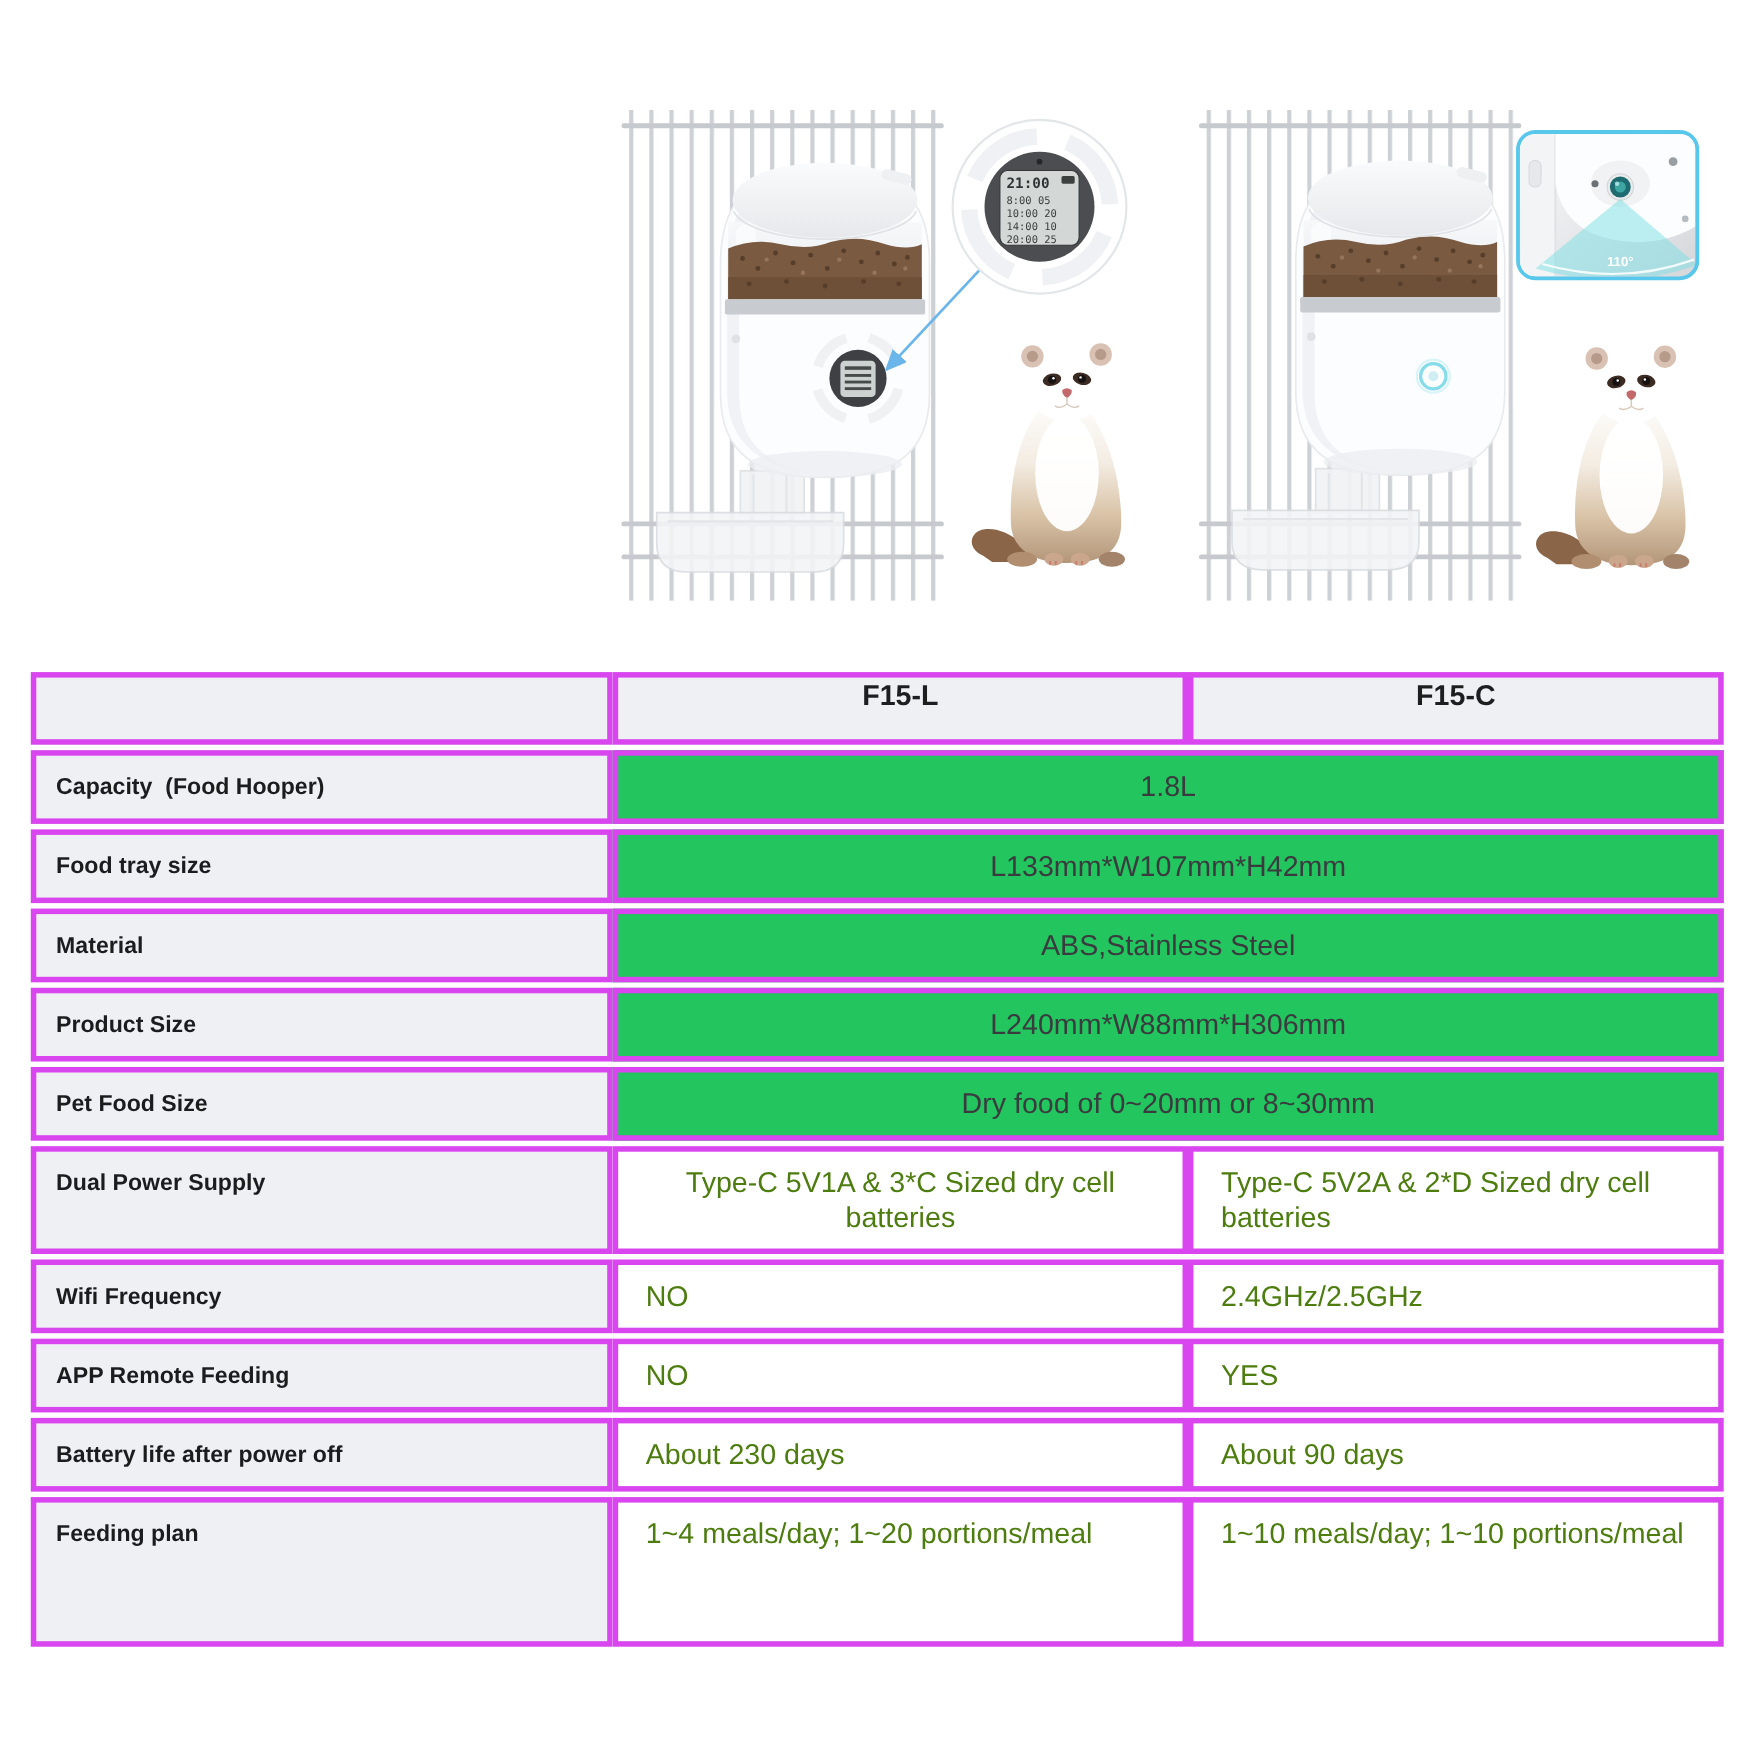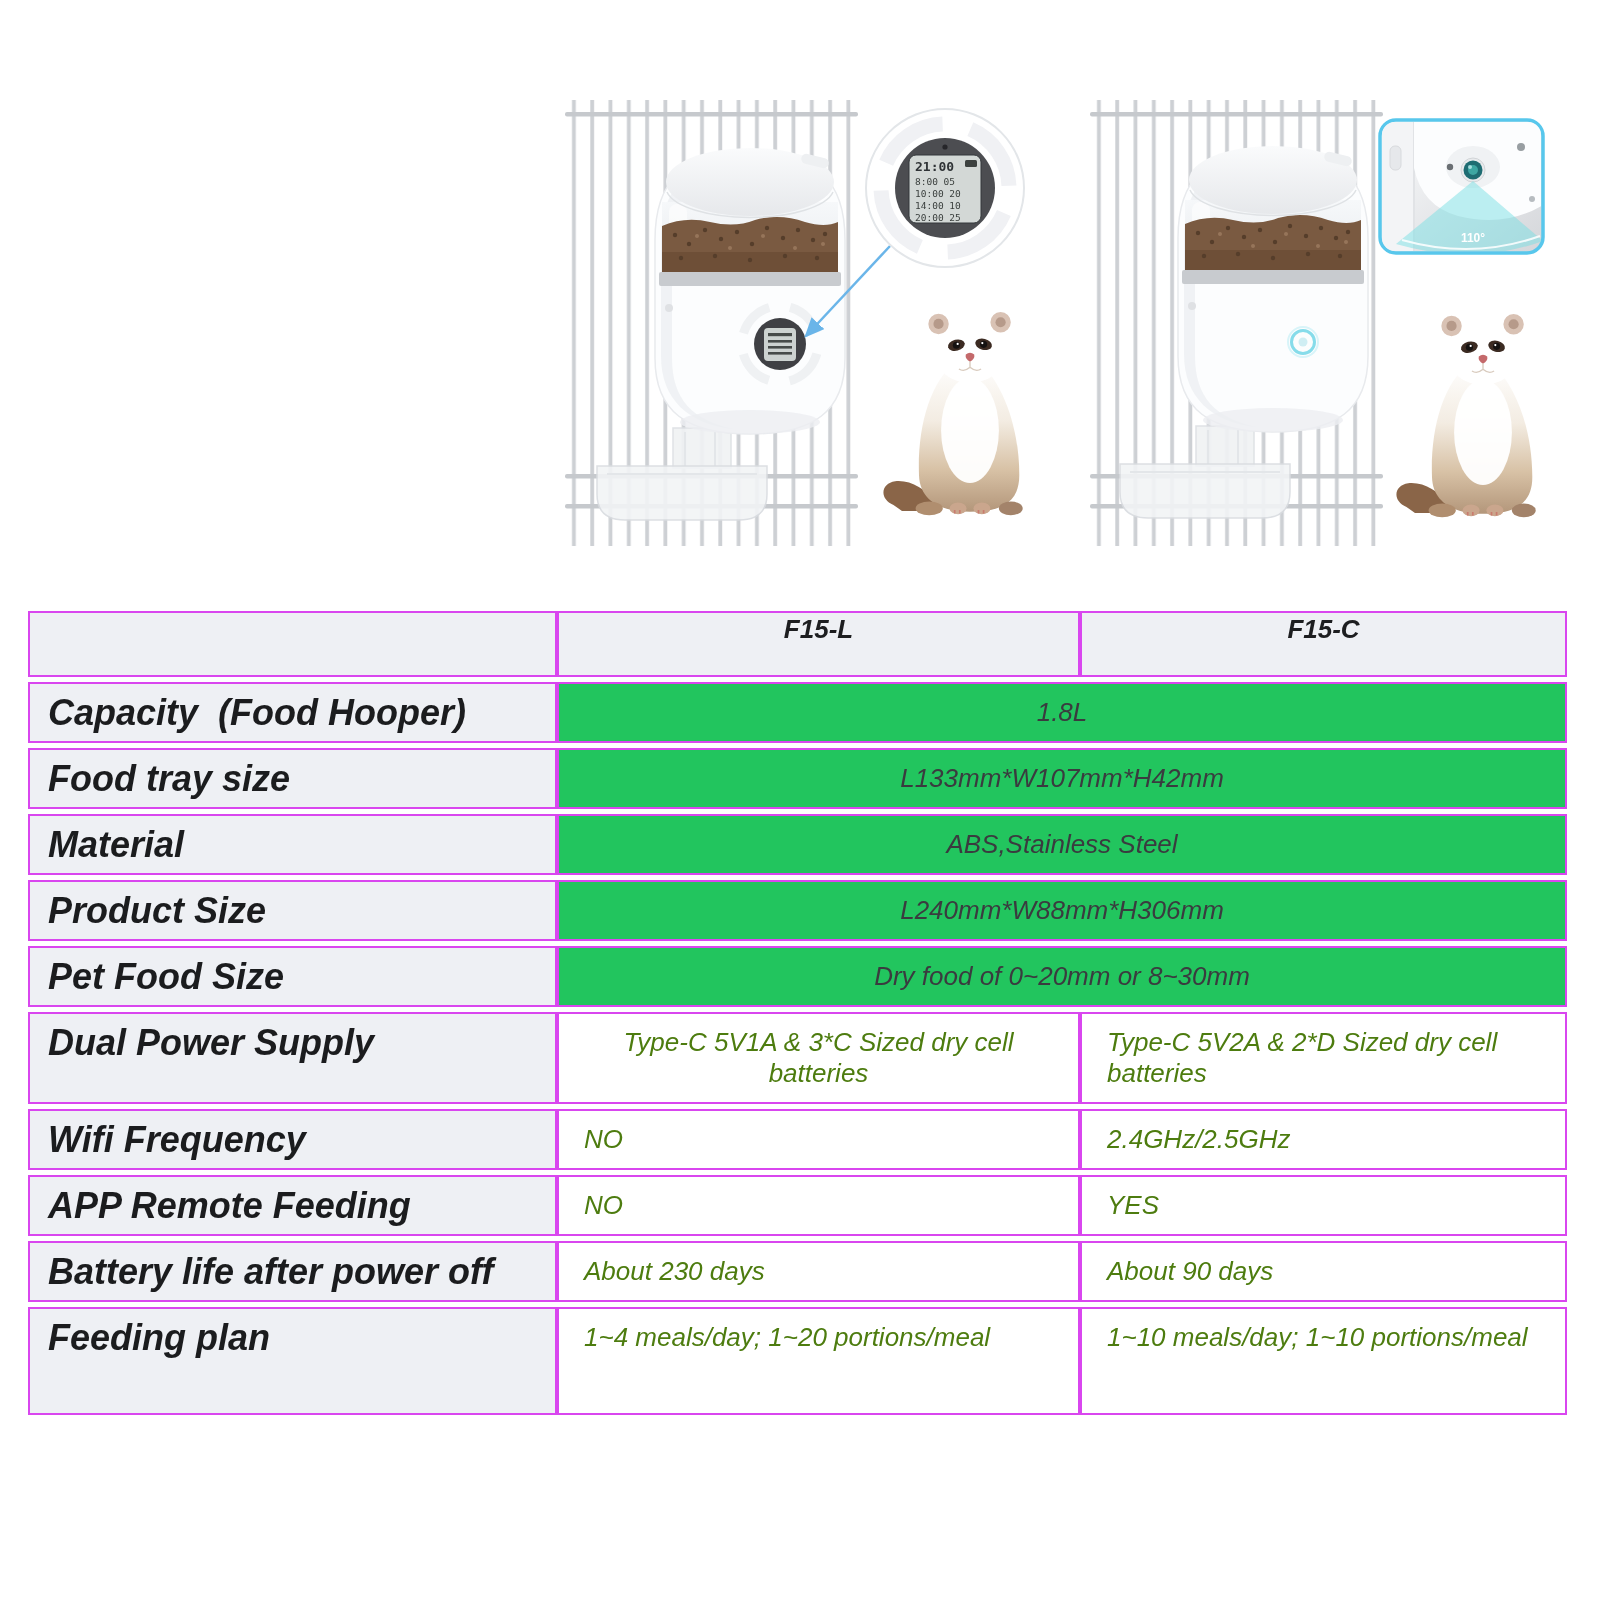--- a/index.html
+++ b/index.html
@@ -2,33 +2,33 @@
 <html><head>
 <meta charset="utf-8">
 <style>
   html,body{margin:0;padding:0;background:#ffffff;}
   .page{position:relative;width:1600px;height:1600px;background:#ffffff;
         font-family:"Liberation Sans",sans-serif;overflow:hidden;}
   .hero-svg{position:absolute;top:0;left:0;}
 
   table.spec{position:absolute;left:28px;top:606px;width:1539px;
              border-collapse:separate;border-spacing:0 5px;table-layout:fixed;}
-  table.spec th,table.spec td{border:2px solid #d946ef;box-sizing:border-box;
-             vertical-align:top;line-height:31px;overflow:hidden;font-style:italic;}
+  table.spec th,table.spec td{border:5px solid #d946ef;box-sizing:border-box;
+             vertical-align:top;line-height:31px;overflow:hidden;}
   th.head{background:#eef0f4;height:66px;vertical-align:middle;text-align:center;
           font-size:26px;font-weight:bold;color:#1d1e20;}
-  td.lbl{background:#eef0f4;font-weight:bold;color:#1b1c1e;font-size:36px;
+  td.lbl{background:#eef0f4;font-weight:bold;color:#1b1c1e;font-size:21px;
          padding:13px 10px 13px 18px;white-space:pre-wrap;margin-top:12px;}
   td.val{background:#ffffff;color:#4d7c0f;font-size:26px;padding:13px 10px 13px 25px;}
   td.spanv{background:#22c55e;color:#3a3b3f;font-size:26px;text-align:center;padding:13px 10px;}
   td.centerv{text-align:center;padding:13px 20px;}
   td.narrow{}
   tr.std>td{height:60px;}
   tr.big>td{height:85px;}
-  tr.huge>td{height:108px;}
+  tr.huge>td{height:136px;}
   text{font-family:"Liberation Sans",sans-serif;}
   .mono{font-family:"DejaVu Sans Mono",monospace;}
 </style>
 </head>
 <body>
 
 <div class="page">
 
   <svg class="hero-svg" width="1600" height="600" viewBox="0 0 1600 600">
     <defs>

